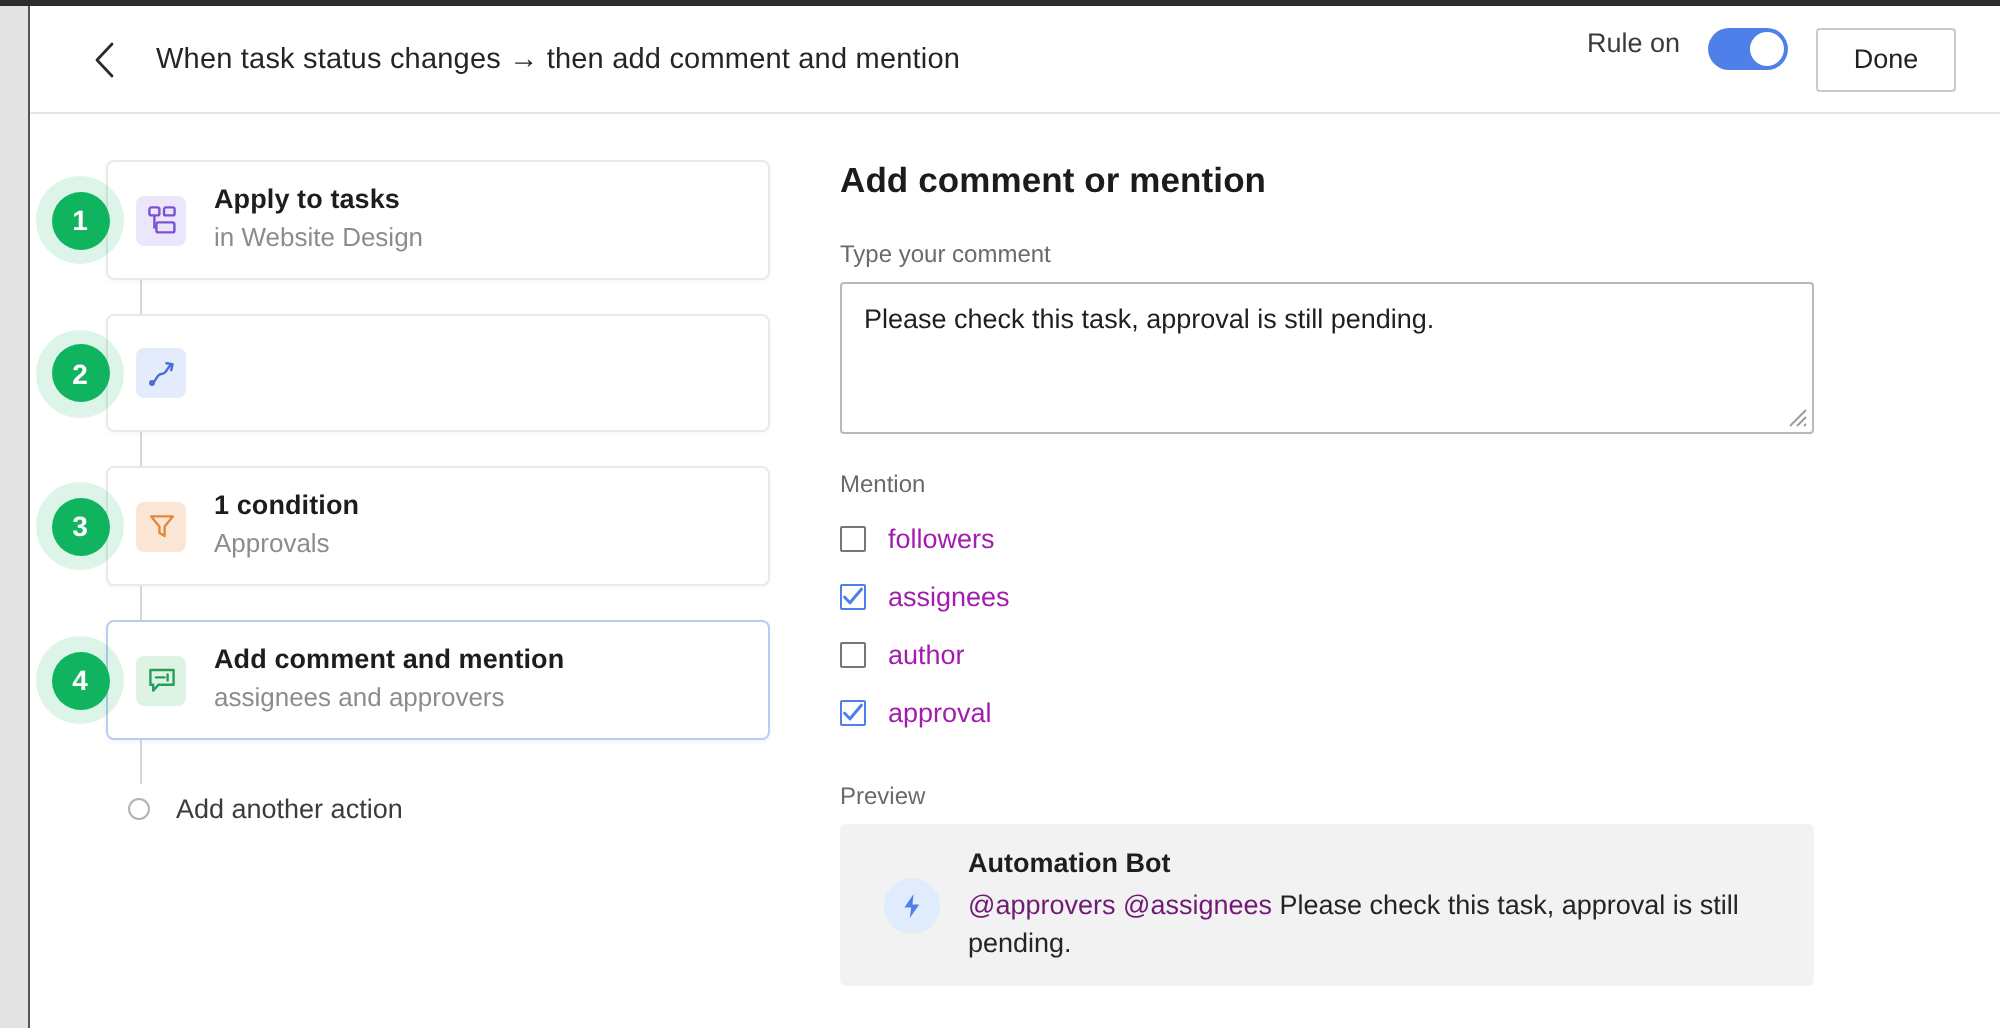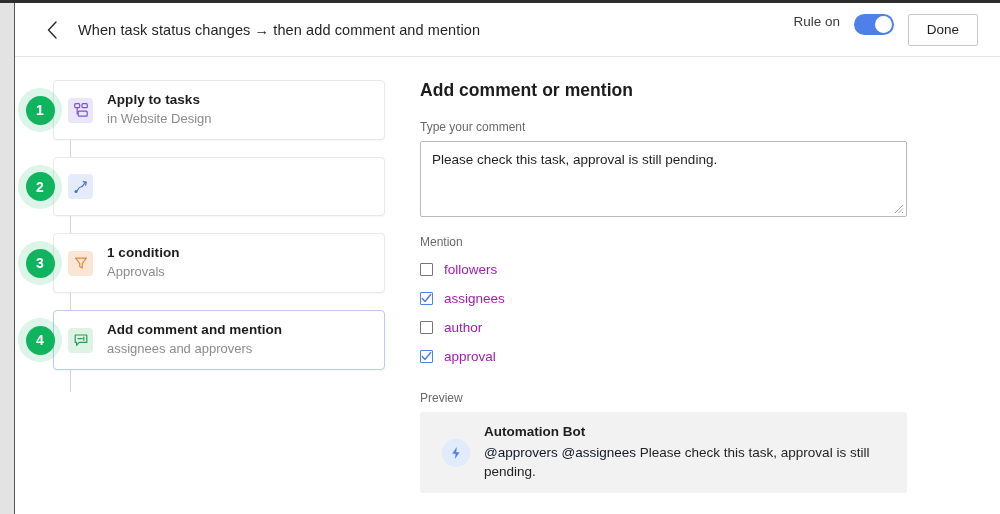--- a/index.html
+++ b/index.html
@@ -334,21 +334,21 @@
     font-weight: bold;
     color: #1e1e1e;
     line-height: 1.4;
   }
   .bot-msg {
     font-size: 13.5px;
     color: #242424;
     line-height: 1.45;
     margin-top: 1px;
   }
-  .mention-tag { color: #0f172a; }
+  .mention-tag { color: #701a75; }
 </style>
 </head>
 <body>
 
 <div id="page">
 
   <div class="top-rule"></div>
   <div class="left-gutter"></div>
   <div class="left-rule"></div>
 
@@ -440,20 +440,24 @@
             <path d="M9.8 4.2 V7.2" stroke="currentColor" stroke-width="1.2" stroke-linecap="round"></path>
           </svg>
         </div>
         <div class="step-text">
           <div class="step-title">Add comment and mention</div>
           <div class="step-sub">assignees and approvers</div>
         </div>
       </div>
 
       <div style="height:21px"></div>
+      <div class="add-action">
+        <div class="add-circle"></div>
+        <span class="add-label">Add another action</span>
+      </div>
 
     </div>
   </div>
 
   <div class="detail">
 
     <div class="detail-title">Add comment or mention</div>
 
     <div class="field-label">Type your comment</div>
     <div class="box-wrap">

